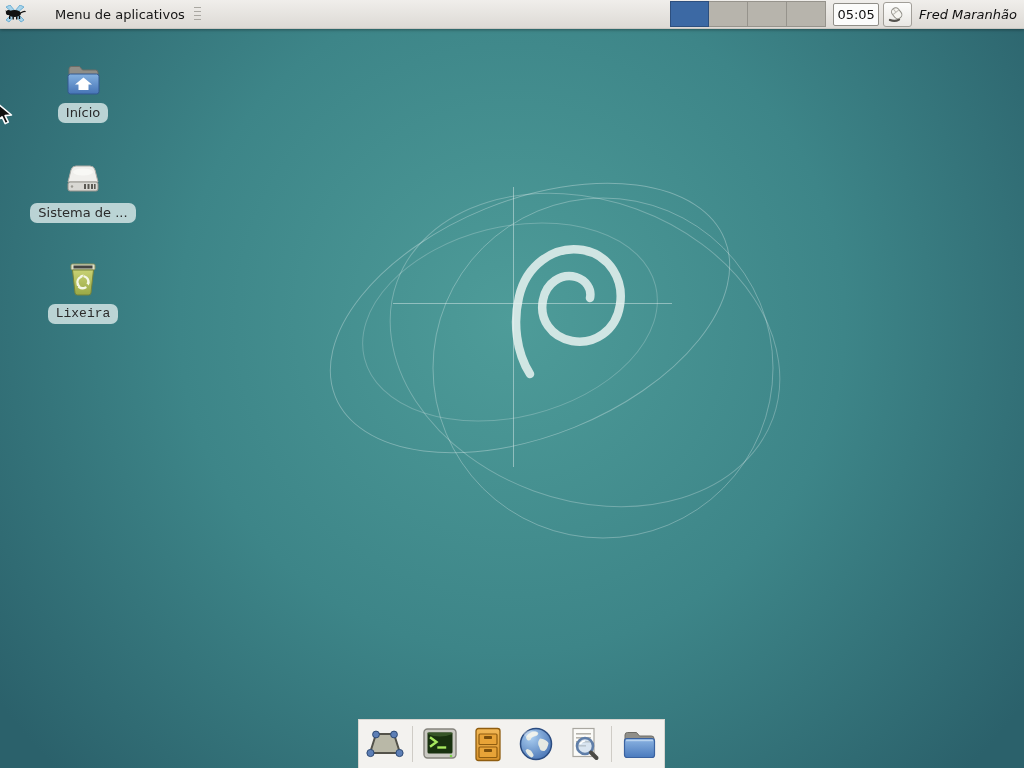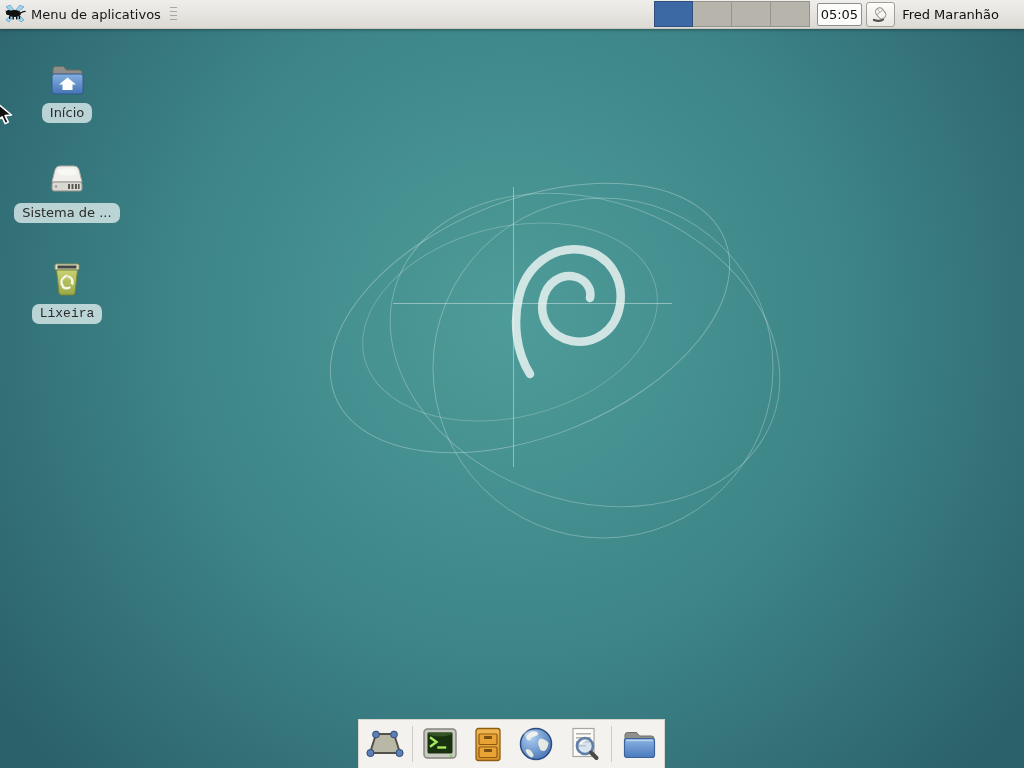--- a/index.html
+++ b/index.html
@@ -16,21 +16,21 @@
   
   .panel {
     position:absolute; left:0; top:0; width:1024px; height:29px;
     background:linear-gradient(#f0eeeb, #dddad5);
     border-bottom:1px solid #c9c6c1;
     box-shadow:0 1px 3px rgba(0,0,0,.35);
     display:flex; align-items:center;
     font-size:13px; color:#161616;
   }
   .menu-button { display:flex; align-items:center; gap:5px; height:100%; padding:0 6px 0 4px; cursor:default; }
-  .menu-label { white-space:nowrap; }
+  .menu-label { white-space:nowrap;margin-left:24px; }
   .grip {
     width:7px; height:15px; margin-left:4px;
     background:repeating-linear-gradient(to bottom, #a9a7a1 0 1px, transparent 1px 4px);
   }
   .panel-spacer { flex:1; }
   .pager { display:flex; height:27px; margin-top:1px; }
   .workspace {
     width:39px; height:26px;
     background:#b7b4ac; border:1px solid #96938c; border-left:none;
   }
@@ -41,25 +41,25 @@
     background:#fcfcfb; border:1px solid #908e88; border-radius:2px;
     display:flex; align-items:center; justify-content:flex-start;
     font-size:13px; color:#101010;
   }
   .action-button {
     margin-left:4px; width:29px; height:25px;
     background:linear-gradient(#fdfdfc,#e9e7e3);
     border:1px solid #a29f99; border-radius:3px;
     display:flex; align-items:center; justify-content:center;
   }
-  .username { margin:0 25px 0 7px; white-space:nowrap; color:#101010; }
+  .username { margin:0 7px 0 7px; white-space:nowrap; color:#101010;font-style:italic; }
 
   
   .desk-icon {
-    position:absolute; width:110px; left:12px;
+    position:absolute; width:110px; left:28px;
     display:flex; flex-direction:column; align-items:center;
   }
   .desk-icon .glyph { height:42px; display:flex; align-items:flex-end; justify-content:center; }
   .desk-icon .caption {
     margin-top:5px; padding:2px 8px 3px;
     background:rgba(216,232,232,.82); border-radius:7px;
     font-size:13px; color:#2b2b2b; white-space:nowrap;
   }
   #icon-home  { top:56px; }
   #icon-fs    { top:156px;justify-content:flex-end; }

